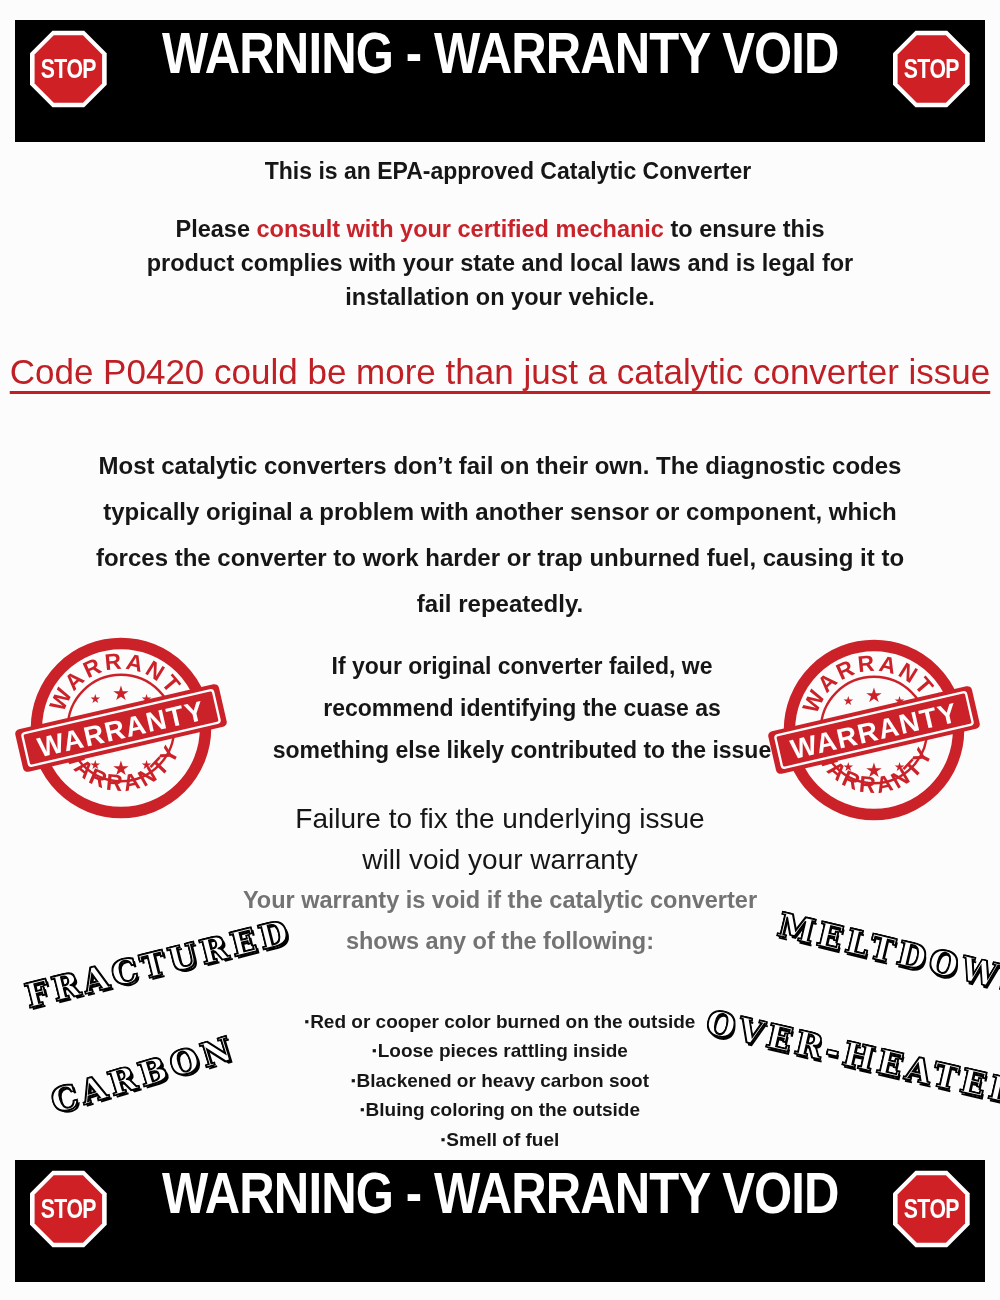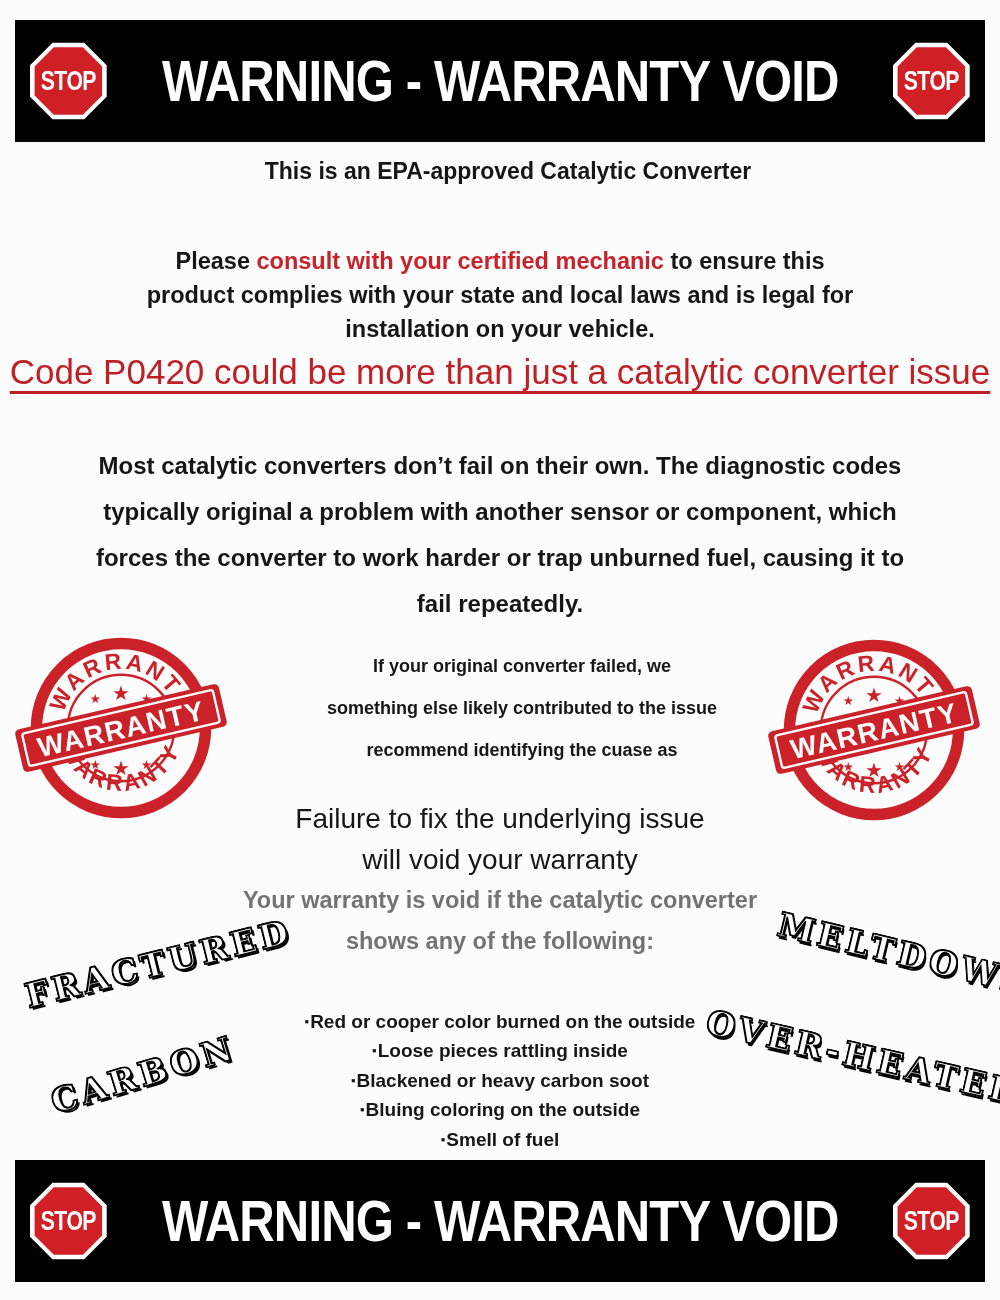--- a/index.html
+++ b/index.html
@@ -5,42 +5,42 @@
   html,body { margin:0; padding:0; background:#ffffff; }
   .page {
     position:relative; width:1000px; height:1300px;
     background:#fcfcfc; overflow:hidden;
     font-family:"Liberation Sans", sans-serif; color:#161616;
   }
 
   
   .banner {
     position:absolute; left:15px; right:15px; height:122px;
-    background:#000; display:flex; align-items:center;
+    background:#000; display:flex; 
     justify-content:space-between; padding:0 15px; box-sizing:border-box;
   }
   .banner.top { top:20px; }
   .banner.bottom { top:1160px; }
   .banner-title {
     flex:1; text-align:center; color:#fff; font-weight:bold;
     font-size:57px; letter-spacing:-1px; white-space:nowrap;
     transform:scaleX(0.86);
   }
   .stop-svg { width:98px; height:98px; display:block; }
 
   
   .block { position:absolute; left:0; right:0; text-align:center; }
   .epa-line       { top:158px; font-size:23px; font-weight:bold;padding-left:16px; }
-  .consult        { top:212px; font-size:23.5px; font-weight:bold; line-height:34px;margin-top:32px; }
+  .consult        { top:212px; font-size:23.5px; font-weight:bold; line-height:34px; }
   .red            { color:#c8232a; }
   .p0420          { top:352px; font-size:35px; font-weight:400; color:#bf2026;
                     text-decoration:underline; text-decoration-thickness:2.5px;
                     text-underline-offset:7px; text-decoration-skip-ink:none; }
   .diagnostic     { top:443px; font-size:24px; font-weight:bold; line-height:46px; }
-  .recommend      { top:645px; font-size:18px; font-weight:bold; line-height:42px;margin-left:44px; }
+  .recommend      { top:645px; font-size:23px; font-weight:bold; line-height:42px;margin-left:44px; }
   .failure        { top:798px; font-size:28px; font-weight:400; line-height:41px; }
   .void-intro     { top:880px; font-size:23.5px; font-weight:bold; line-height:41px; color:#737373; }
   .void-list      { top:976px; font-size:19px; font-weight:bold; line-height:29.4px;margin-top:31px; }
   .void-item .bullet { font-size:13px; vertical-align:2px; margin-right:1px; }
 
   
   .stamp { position:absolute; width:190px; height:190px; }
   .stamp.left  { left:26px;  top:633px; }
   .stamp.right { left:779px; top:635px; }
   .stamp svg { overflow:visible; display:block; width:100%; height:100%; }
@@ -141,22 +141,22 @@
       <g transform="rotate(-13 100 100)">
         <rect x="-10" y="77" width="220" height="46" rx="5" fill="#cb2229"></rect>
         <rect x="-3" y="82.5" width="206" height="35" rx="3" fill="none" stroke="#ffffff" stroke-width="2.5"></rect>
         <text x="100" y="111" text-anchor="middle" font-size="29" font-weight="bold" fill="#ffffff" letter-spacing="1.5">WARRANTY</text>
       </g>
     </svg>
   </div>
 
   <div class="block recommend">
     <div>If your original converter failed, we</div>
+    <div>recommend identifying the cuase as</div>
     <div>something else likely contributed to the issue</div>
-    <div>recommend identifying the cuase as</div>
   </div>
 
   <div class="block failure">
     <div>Failure to fix the underlying issue</div>
     <div>will void your warranty</div>
   </div>
 
   <div class="block void-intro">
     <div>Your warranty is void if the catalytic converter</div>
     <div>shows any of the following:</div>

